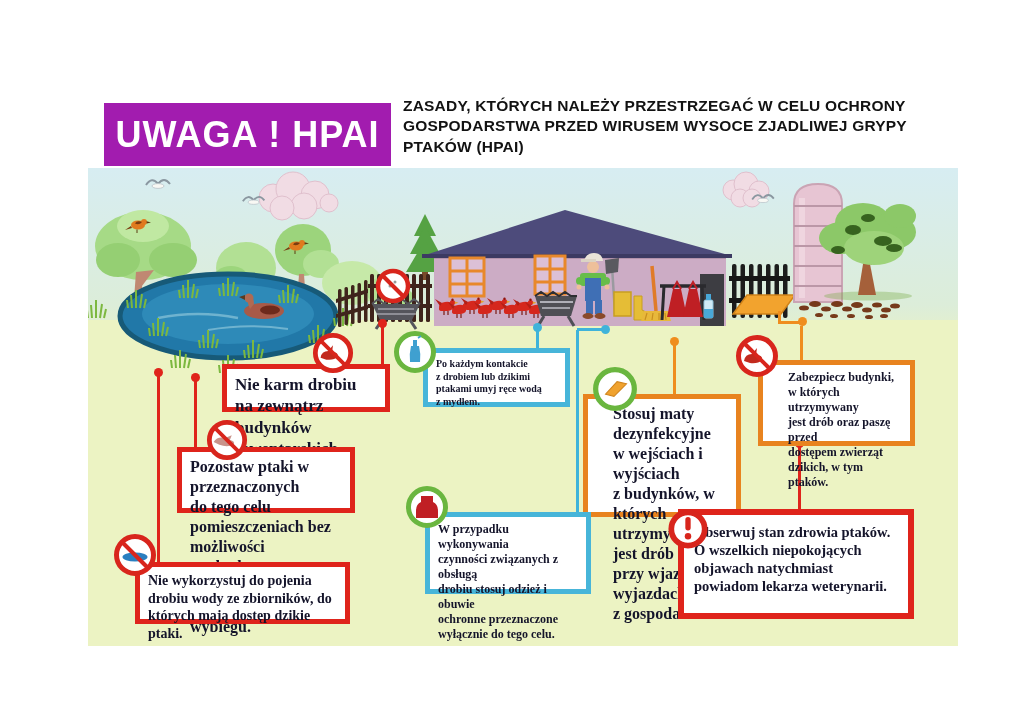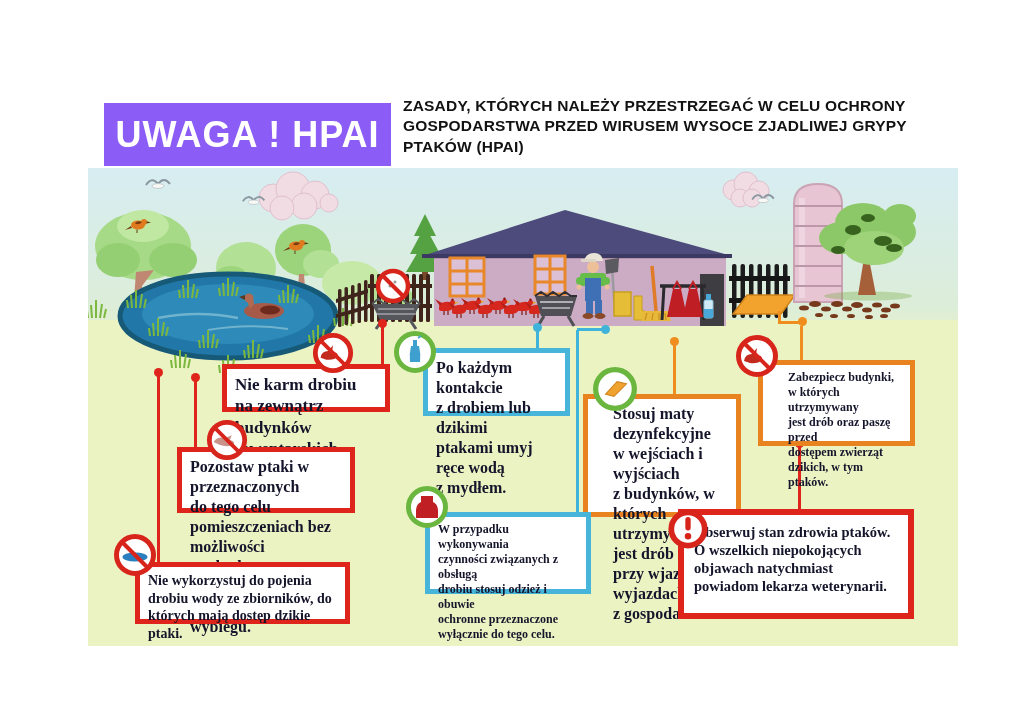--- a/index.html
+++ b/index.html
@@ -6,21 +6,21 @@
   body{
     width:1024px;height:724px;background:#ffffff;
     font-family:"Liberation Sans",sans-serif;
     position:relative;overflow:hidden;
   }
   #poster{position:absolute;inset:0;}
 
   
   #banner{
     position:absolute;left:104px;top:103px;width:287px;height:63px;
-    background:#8b5cf6;color:#ffffff;font-weight:bold;font-size:36px;
+    background:#a21caf;color:#ffffff;font-weight:bold;font-size:36px;
     letter-spacing:1px;display:flex;align-items:center;justify-content:center;
     font-family:"Liberation Sans",sans-serif;
   }
   #title{
     position:absolute;left:403px;top:96px;width:520px;
     font-weight:bold;font-size:15.5px;line-height:1.32;color:#121212;
     white-space:pre-line;letter-spacing:.2px;
   }
 
   
@@ -370,21 +370,21 @@
   <div class="connector c-orange" style="left:673px;top:345px;width:3px;height:50px;"></div>
 
   <div class="connector c-orange" style="left:778px;top:311px;width:3px;height:12px;"></div>
   <div class="connector c-orange" style="left:778px;top:321px;width:24px;height:3px;"></div>
   <div class="dot c-orange" style="left:798px;top:317px;"></div>
   <div class="connector c-orange" style="left:800px;top:326px;width:3px;height:36px;"></div>
 
   <div class="callout b-red" style="left:222px;top:364px;width:168px;height:48px;font-size:17px;">Nie karm drobiu na zewnątrz
 budynków inwentarskich.</div>
 
-  <div class="callout b-blue" style="left:423px;top:348px;width:147px;height:68px;font-size:16px;">Po każdym kontakcie
+  <div class="callout b-blue" style="left:423px;top:348px;width:147px;height:59px;font-size:10px;">Po każdym kontakcie
 z drobiem lub dzikimi
 ptakami umyj ręce wodą
 z mydłem.</div>
 
   <div class="callout b-orange" style="left:583px;top:394px;width:158px;height:123px;font-size:16px;">Stosuj maty dezynfekcyjne
 w wejściach i wyjściach
 z budynków, w których
 utrzymywany jest drób oraz
 przy wjazdach i wyjazdach
 z gospodarstwa.</div>

